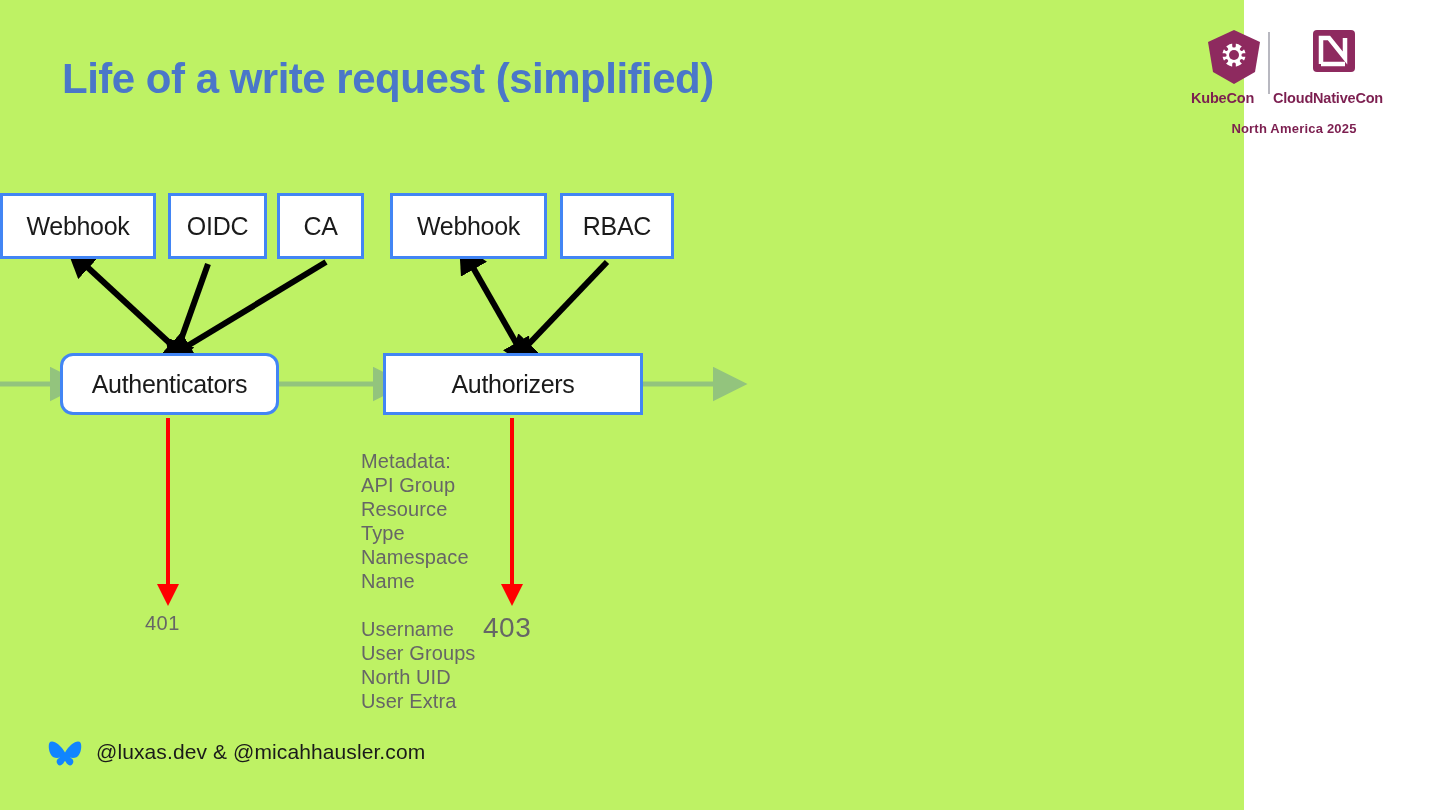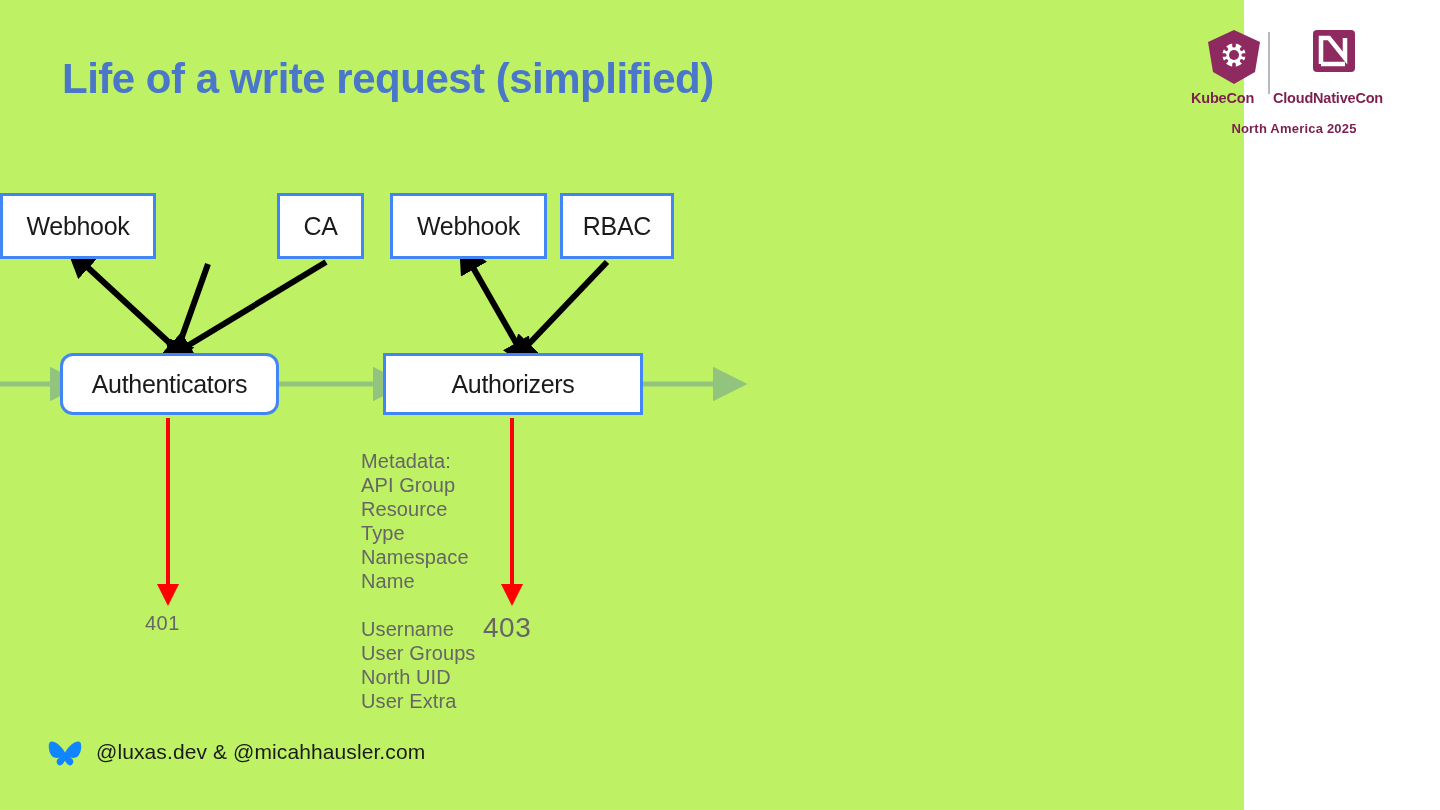--- a/index.html
+++ b/index.html
@@ -171,20 +171,23 @@
 
     <g>
       <line x1="168" y1="418" x2="168" y2="588" stroke="#ff0000" stroke-width="4" marker-end="url(#redHead)"></line>
       <line x1="512" y1="418" x2="512" y2="588" stroke="#ff0000" stroke-width="4" marker-end="url(#redHead)"></line>
     </g>
   </svg>
 
   <div class="node" style="left:0px; top:193px; width:156px; height:66px;">
     <span>Webhook</span>
   </div>
+  <div class="node" style="left:168px; top:193px; width:99px; height:66px;">
+    <span>OIDC</span>
+  </div>
   <div class="node" style="left:277px; top:193px; width:87px; height:66px;">
     <span>CA</span>
   </div>
   <div class="node" style="left:390px; top:193px; width:157px; height:66px;">
     <span>Webhook</span>
   </div>
   <div class="node" style="left:560px; top:193px; width:114px; height:66px;">
     <span>RBAC</span>
   </div>
 

